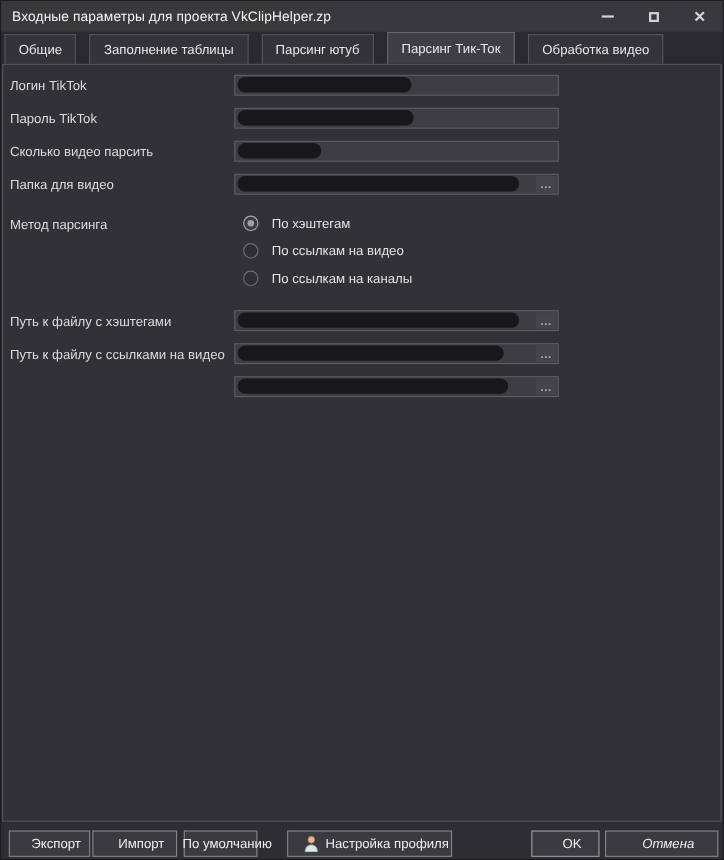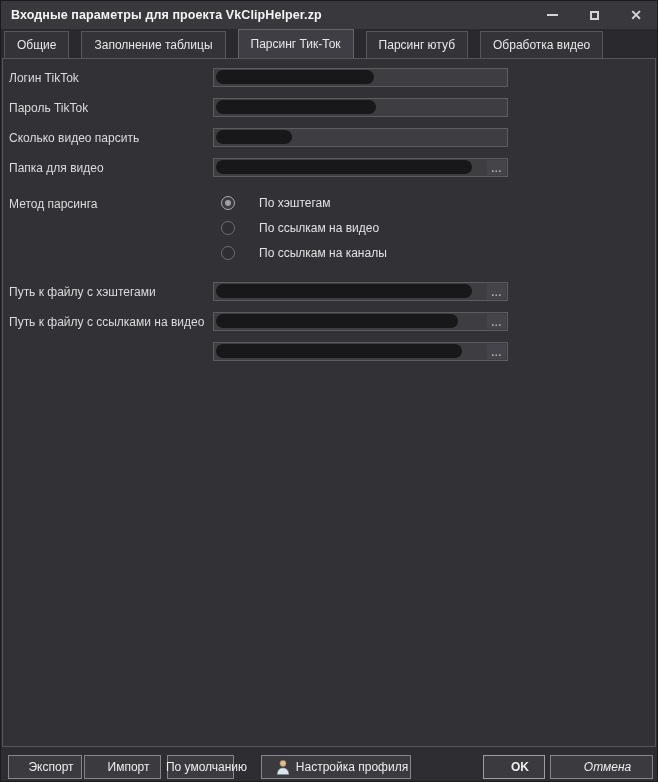--- a/index.html
+++ b/index.html
@@ -10,21 +10,21 @@
     color:#e4e4e6;
     -webkit-font-smoothing:antialiased;
   }
   .window { position:absolute; inset:0; box-shadow:inset 0 0 0 1px #1b1b1e; }
 
   
   .titlebar {
     position:absolute; top:1px; left:1px; right:1px; height:28px;
     background:#39393d; display:flex; align-items:center;
   }
-  .title { font-weight:bold; font-size:12.5px; color:#f4f4f5; padding-left:10px; letter-spacing:0.1px; }
+  .title { font-weight:normal; font-size:12.5px; color:#f4f4f5; padding-left:10px; letter-spacing:0.1px; }
   .win-controls { margin-left:auto; display:flex; height:100%; }
   .win-btn { width:42px; height:100%; display:flex; align-items:center; justify-content:center; cursor:default; }
   .glyph-min { width:11px; height:2px; background:#d4d4d6; }
   .glyph-max { width:9px; height:9px; border:2px solid #d4d4d6; box-sizing:border-box; }
   .glyph-close { color:#d4d4d6; font-size:14px; line-height:1; font-weight:bold; }
 
   
   .tabstrip {
     position:absolute; top:29px; left:1px; right:1px; height:29px;
     background:#2a2a2e; display:flex; align-items:flex-end; padding-left:3px; box-sizing:border-box;
@@ -53,42 +53,42 @@
     position:absolute; left:2px; top:1px; height:14px;
     border-radius:7px; background:#18181b;
   }
   .browse {
     position:absolute; right:1px; top:1px; width:19px; height:15px;
     display:flex; align-items:center; justify-content:center;
     color:#a9a9ad; font-size:11px; font-weight:bold; letter-spacing:0.5px;
     background:#44444a; cursor:default;
   }
 
-  .radio-row { position:absolute; left:221px; height:16px; display:flex; align-items:center; gap:24px; z-index:2;text-align:right; }
+  .radio-row { position:absolute; left:221px; height:16px; display:flex; align-items:center; gap:12px; z-index:2;text-align:right; }
   .radio-circle {
     width:14px; height:14px; border-radius:50%;
     border:1px solid #6d6d72; background:#2e2e33; box-sizing:border-box; position:relative; flex:none;
   }
   .radio-row.selected .radio-circle { border-color:#aaaaae; background:#3a3a40; }
   .radio-dot { display:none; position:absolute; left:3px; top:3px; width:6px; height:6px; border-radius:50%; background:#9fa0a4; }
   .radio-row.selected .radio-dot { display:block; }
   .radio-label { font-size:12px; color:#e2e2e4; white-space:nowrap; }
 
   
   .btn {
     position:absolute; top:755px; height:24px;
     background:#3a3a3f; border:1px solid #85858a; box-sizing:border-box;
     display:flex; align-items:center; justify-content:center; gap:6px;
     color:#eeeeef; font-size:12px; cursor:default; white-space:nowrap; z-index:2;padding-left:12px;
   }
   .btn-export  { left:8px;   width:74px; }
   .btn-import  { left:84px;  width:77px; }
   .btn-default { left:167px; width:67px; }
   .btn-profile { left:261px; width:150px; }
-  .btn-ok      { left:483px; width:62px;  border-color:#9c9ca1;font-weight:bold; }
+  .btn-ok      { left:483px; width:62px;  border-color:#9c9ca1; }
   .btn-cancel  { left:550px; width:103px;font-style:italic; }
 
   .user-icon { width:14px; height:16px; flex:none; }
 </style>
 </head>
 <body>
 
 <div class="window">
 
   <div class="titlebar">
@@ -102,22 +102,22 @@
         </div>
       <div class="win-btn">
           <span class="glyph-close">✕</span>
         </div>
     </div>
   </div>
 
   <div class="tabstrip">
     <div class="tab">Общие</div>
     <div class="tab">Заполнение таблицы</div>
+    <div class="tab">Парсинг ютуб</div>
     <div class="tab active">Парсинг Тик-Ток</div>
-    <div class="tab">Парсинг ютуб</div>
     <div class="tab">Обработка видео</div>
   </div>
 
   <div class="panel"></div>
 
   <div class="row-label" style="top:71px">Логин TikTok</div>
   <div class="field" style="top:68px">
     <span class="blob" style="width:158px"></span>
   </div>
 

